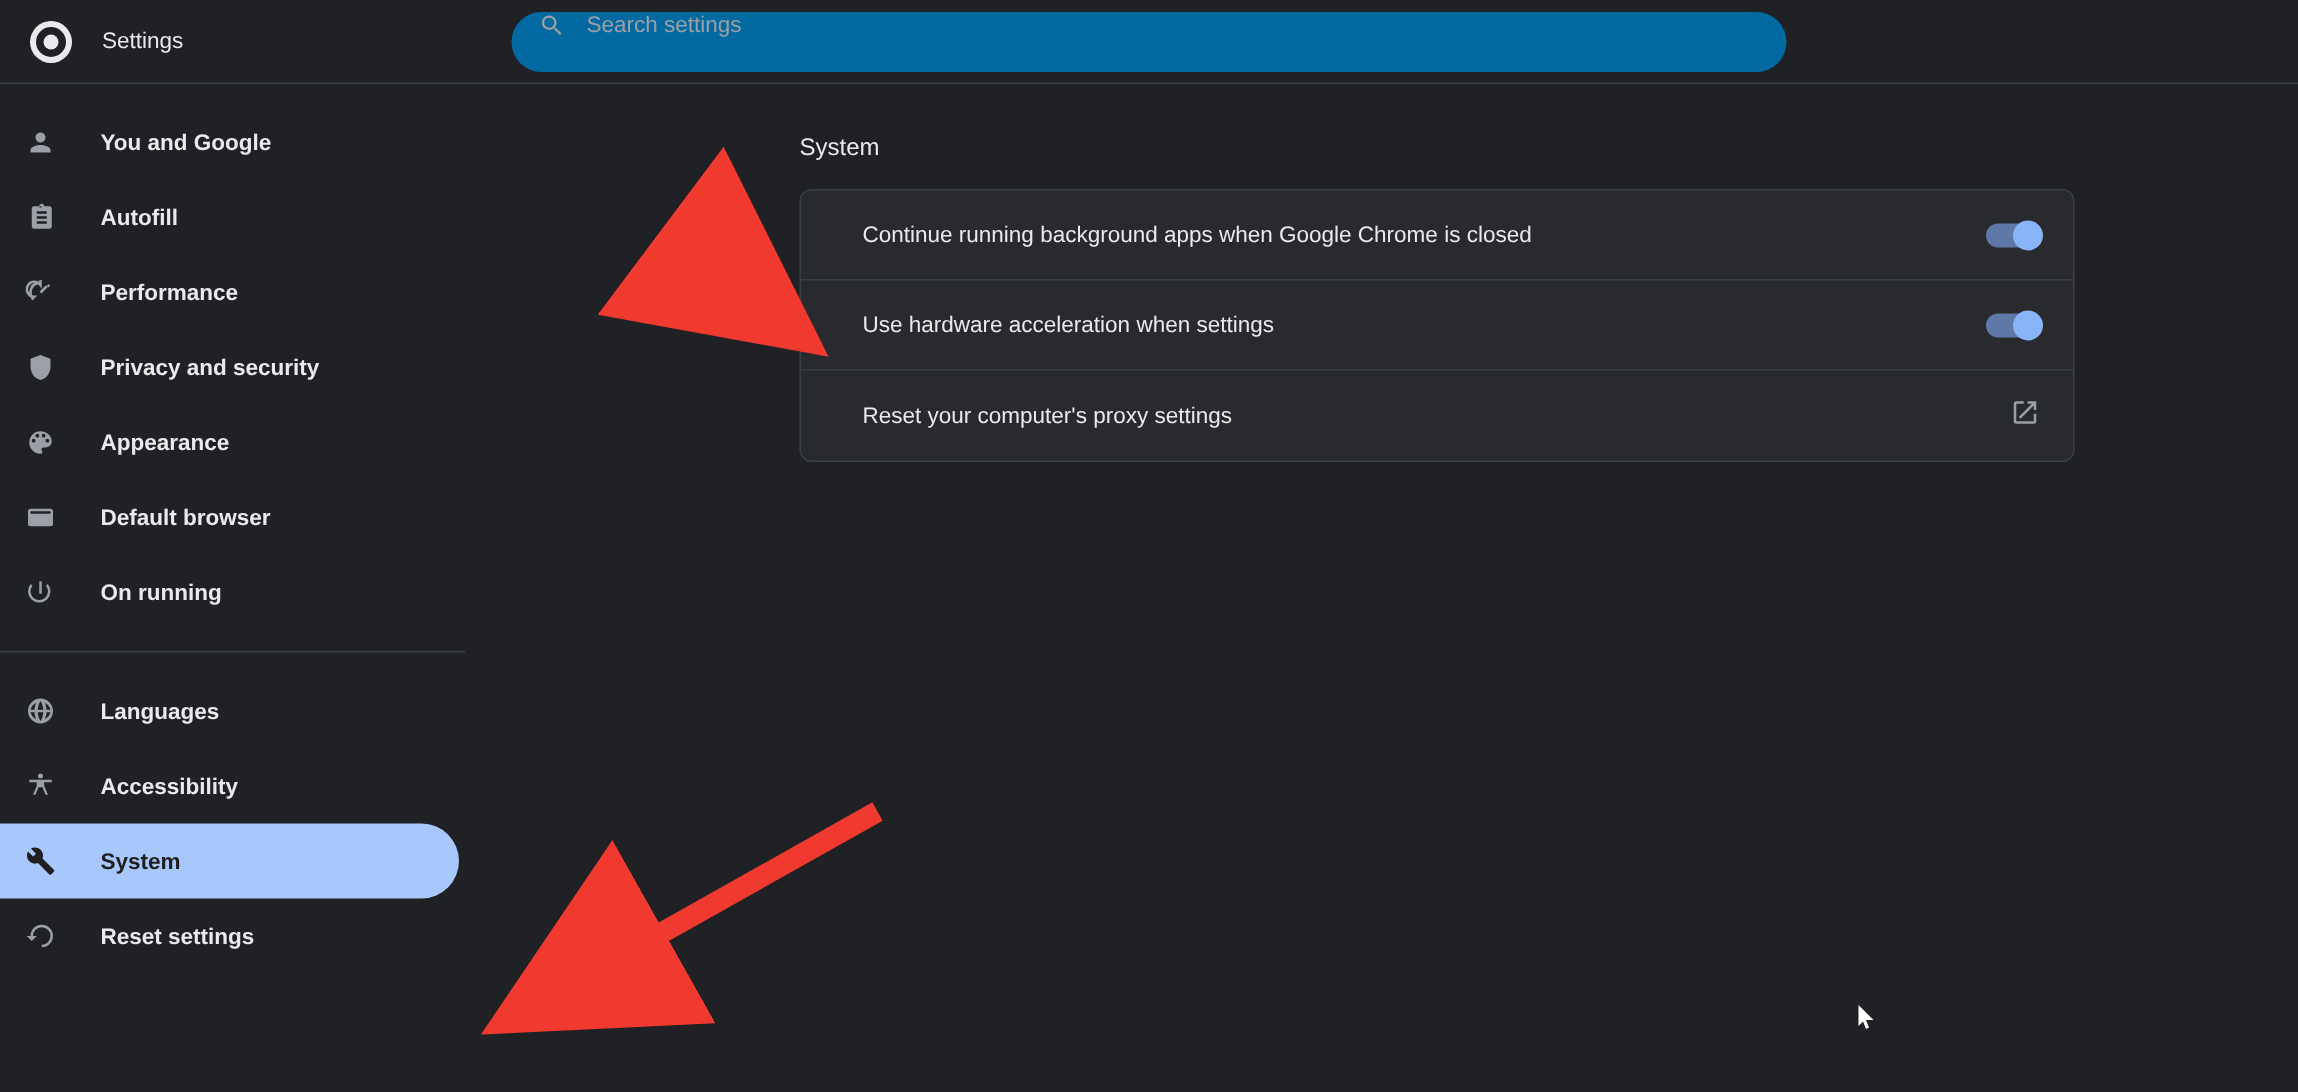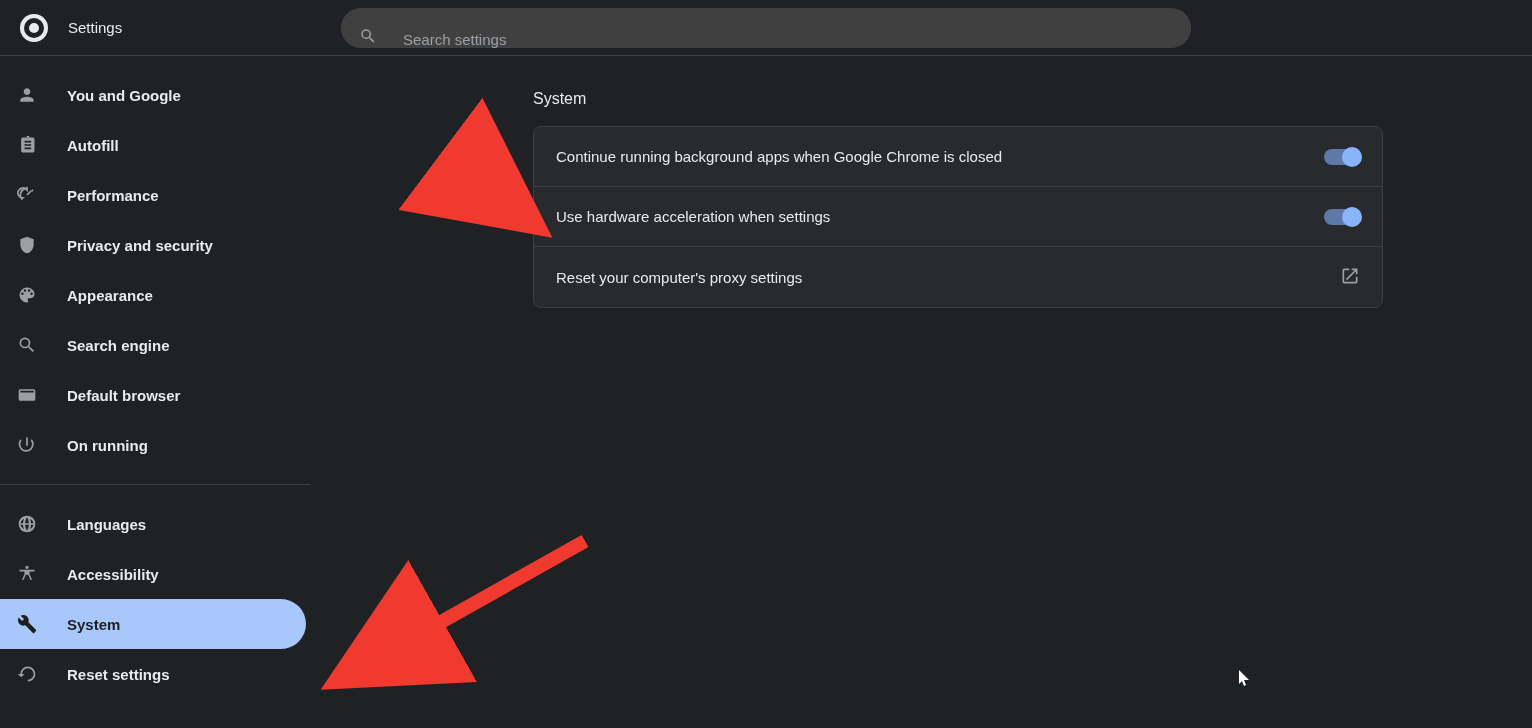--- a/index.html
+++ b/index.html
@@ -32,23 +32,23 @@
     width:10px; height:10px; border-radius:50%; background:#e8eaed;
     transform:translate(-50%,-50%); z-index:2;
   }
   .title { font-size: 15px; font-weight:500; color:#e8eaed; }
   .search-wrap {
     margin-left: auto; margin-right: auto;
     position: absolute; left: 50%; transform: translateX(-50%);
     width: 850px;
   }
   .search-box {
-    background:#404040; border-radius: 22px;
-    height: 40px; display:flex; align-items:flex-end;
-    padding: 0 18px; gap: 26px;
+    background:#0369a1; border-radius: 22px;
+    height: 40px; display:flex; align-items:flex-start;
+    padding: 0 18px; gap: 14px;
   }
   .search-icon svg { width:18px; height:18px; fill:#9aa0a6; }
   .search-input {
     background:transparent; border:none; outline:none;
     color:#e8eaed; font-size:15px; flex:1;
   }
   .search-input::placeholder { color:#9aa0a6; }
 
   .layout { display:flex; height: calc(100% - 56px); }
 
@@ -76,21 +76,21 @@
     overflow:hidden; border:1px solid #3c4043;
   }
   .content-col { margin-left: 0; width:850px; }
   .row {
     display:flex; align-items:center; justify-content:space-between;
     padding: 0 22px; height: 60px;
     border-bottom: 1px solid #3c4043;
     cursor: default;
   }
   .row:last-child { border-bottom:none; cursor:pointer; }
-  .row-label { color:#e8eaed; font-size:15px; }
+  .row-label { color:#e8eaed; font-size:15px;margin-left:19px; }
   .toggle {
     width: 36px; height: 16px; border-radius: 8px;
     background:#5e79a8; position:relative; cursor:pointer;
   }
   .toggle::after{
     content:""; position:absolute; right:-2px; top:-2px;
     width:20px; height:20px; border-radius:50%; background:#8ab4f8;
   }
   .ext-icon svg { width:20px; height:20px; fill:#9aa0a6; }
 
@@ -158,28 +158,20 @@
         </span>
       <span>Privacy and security</span>
     </div>
     <div class="nav-item">
       <span class="icon">
           <svg viewBox="0 0 24 24">
             <path d="M12 3a9 9 0 000 18c.83 0 1.5-.67 1.5-1.5 0-.39-.15-.74-.39-1.01-.23-.26-.38-.61-.38-.99 0-.83.67-1.5 1.5-1.5H16a5 5 0 005-5c0-4.42-4.03-8-9-8zM6.5 12a1.5 1.5 0 110-3 1.5 1.5 0 010 3zm3-4a1.5 1.5 0 110-3 1.5 1.5 0 010 3zm5 0a1.5 1.5 0 110-3 1.5 1.5 0 010 3zm3 4a1.5 1.5 0 110-3 1.5 1.5 0 010 3z"></path>
           </svg>
         </span>
       <span>Appearance</span>
-    </div>
-    <div class="nav-item">
-      <span class="icon">
-          <svg viewBox="0 0 24 24">
-            <path d="M15.5 14h-.79l-.28-.27A6.471 6.471 0 0016 9.5 6.5 6.5 0 109.5 16a6.47 6.47 0 004.23-1.57l.27.28v.79l5 5L20.49 19l-5-5zM9.5 14A4.5 4.5 0 119.5 5a4.5 4.5 0 010 9z"></path>
-          </svg>
-        </span>
-      <span>Search engine</span>
     </div>
     <div class="nav-item">
       <span class="icon">
           <svg viewBox="0 0 24 24">
             <path d="M4 5h16a2 2 0 012 2v10a2 2 0 01-2 2H4a2 2 0 01-2-2V7a2 2 0 012-2zm0 4h16V7H4v2z"></path>
           </svg>
         </span>
       <span>Default browser</span>
     </div>
     <div class="nav-item">

